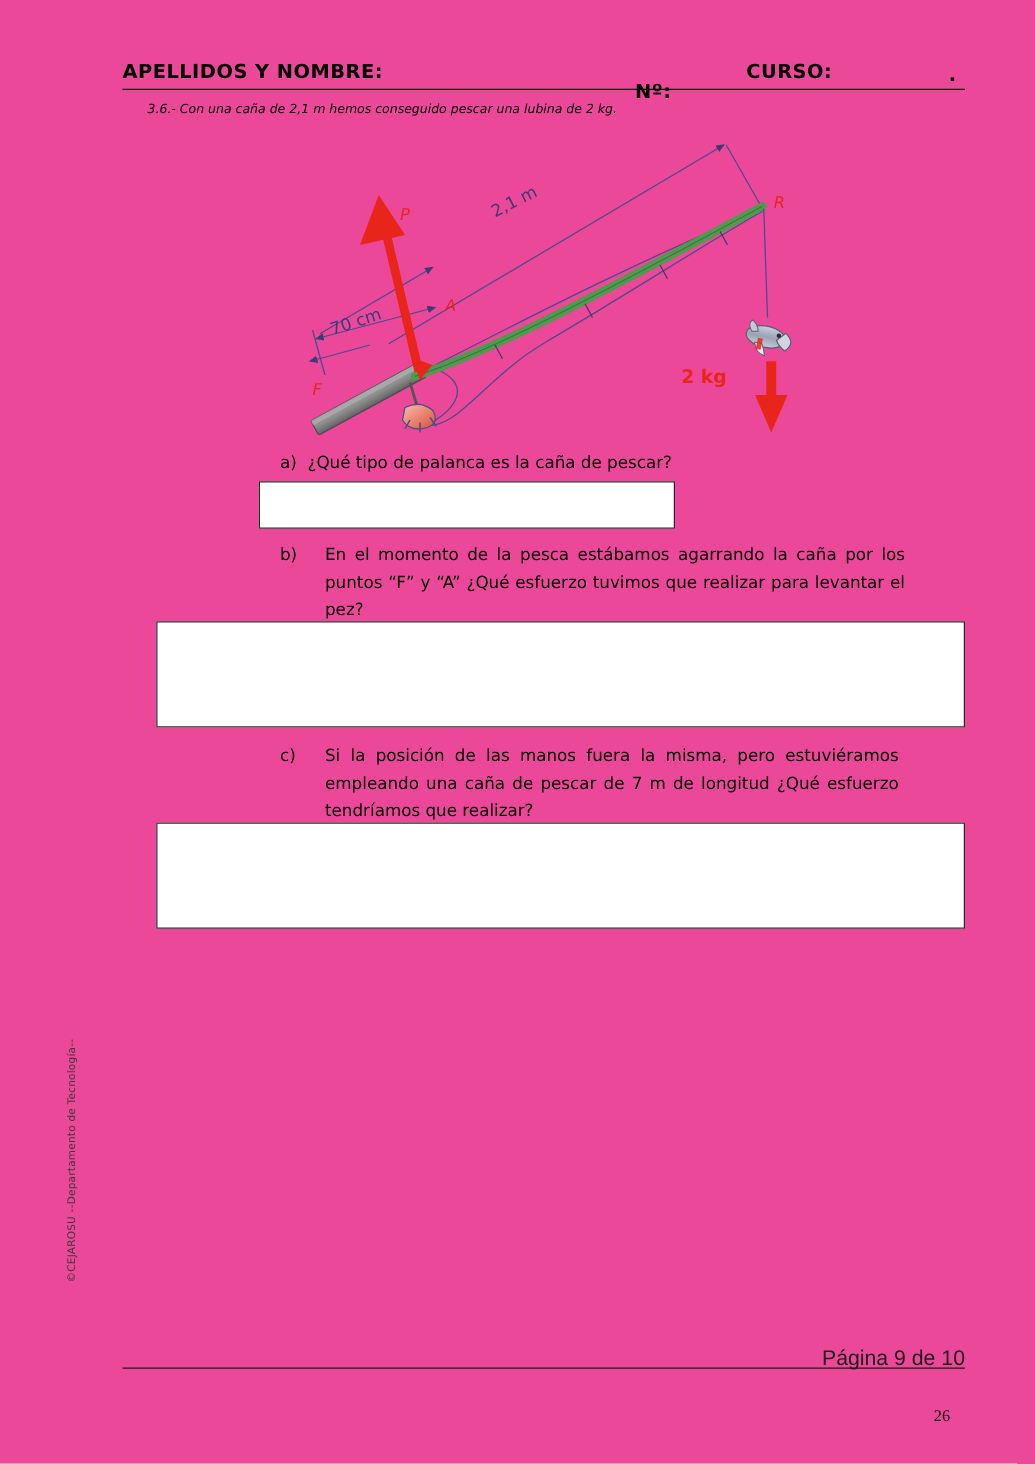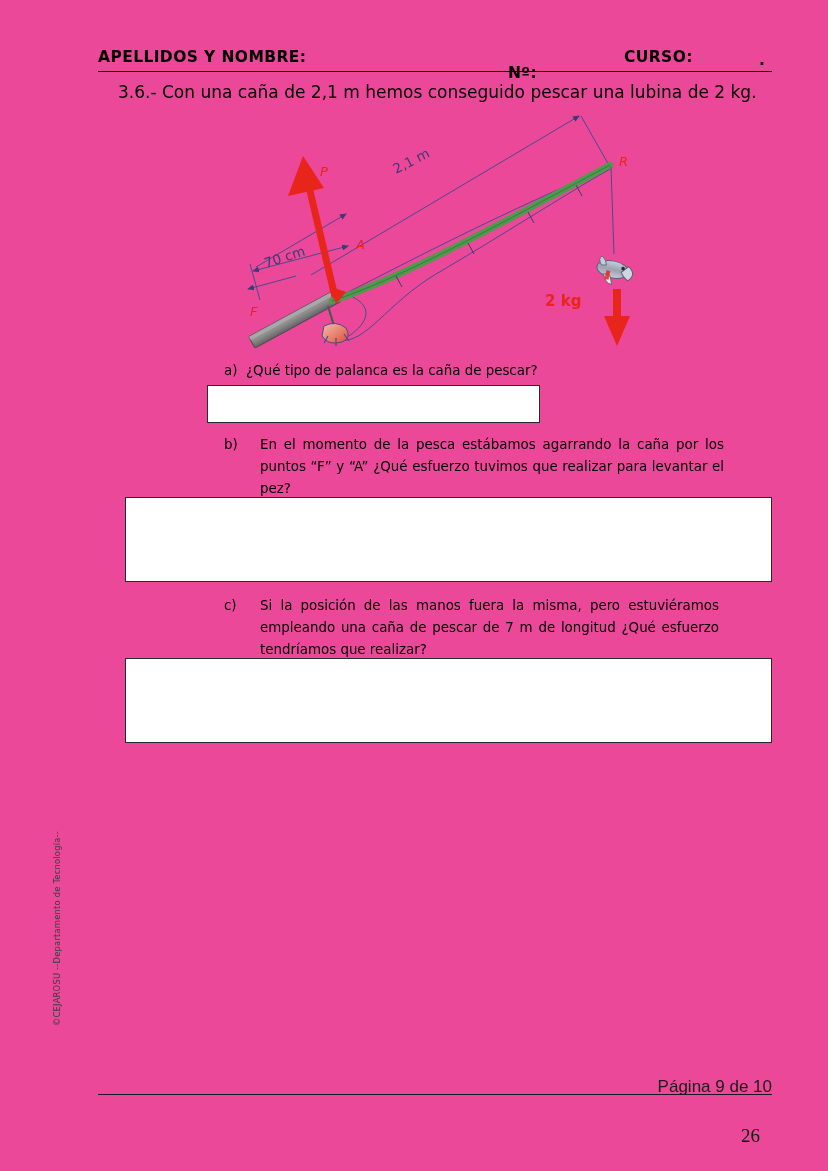--- a/index.html
+++ b/index.html
@@ -32,21 +32,21 @@
     font-family: "DejaVu Sans", sans-serif;
     font-weight: bold;
     font-size: 15.5px;
     letter-spacing: 0.4px;
     color: #000;
     white-space: nowrap;
     top: 0;
   }
   #hdr-apellidos { left: 0px; }
   #hdr-numero { left: 410px; margin-top: 16px; }
-  #hdr-curso { left: 526px; }
+  #hdr-curso { left: 499px; }
   #hdr-dot {
     position: absolute;
     left: 661px;
     top: 3px;
     font-family: "DejaVu Sans", sans-serif;
     font-weight: bold;
     font-size: 15.5px;
   }
   #header-rule {
     position: absolute;
@@ -56,23 +56,24 @@
     height: 0;
     border-top: 1.6px solid #000;
   }
 
   
   #statement {
     position: absolute;
     left: 118px;
     top: 82px;
     font-family: "DejaVu Sans", sans-serif;
-    font-size: 17px;
+    font-size: 10px;
     color: #000;
     white-space: nowrap;
+    font-style: italic;
   }
 
   
   #figure {
     position: absolute;
     left: 236px;
     top: 104px;
     width: 420px;
     height: 255px;
   }
@@ -149,21 +150,21 @@
     font-family: "Liberation Sans", sans-serif;
     font-size: 17px;
     color: #1a1a1a;
     white-space: nowrap;
   }
   #footer-number {
     position: absolute;
     right: 68px;
     top: 1125px;
     font-family: "Liberation Serif", serif;
-    font-size: 19px;
+    font-size: 13px;
     color: #111;
   }
 </style>
 </head>
 <body>
 
 <div id="page">
 
   <div id="header-row">
     <span class="hdr-label" id="hdr-apellidos">APELLIDOS Y NOMBRE:</span>

